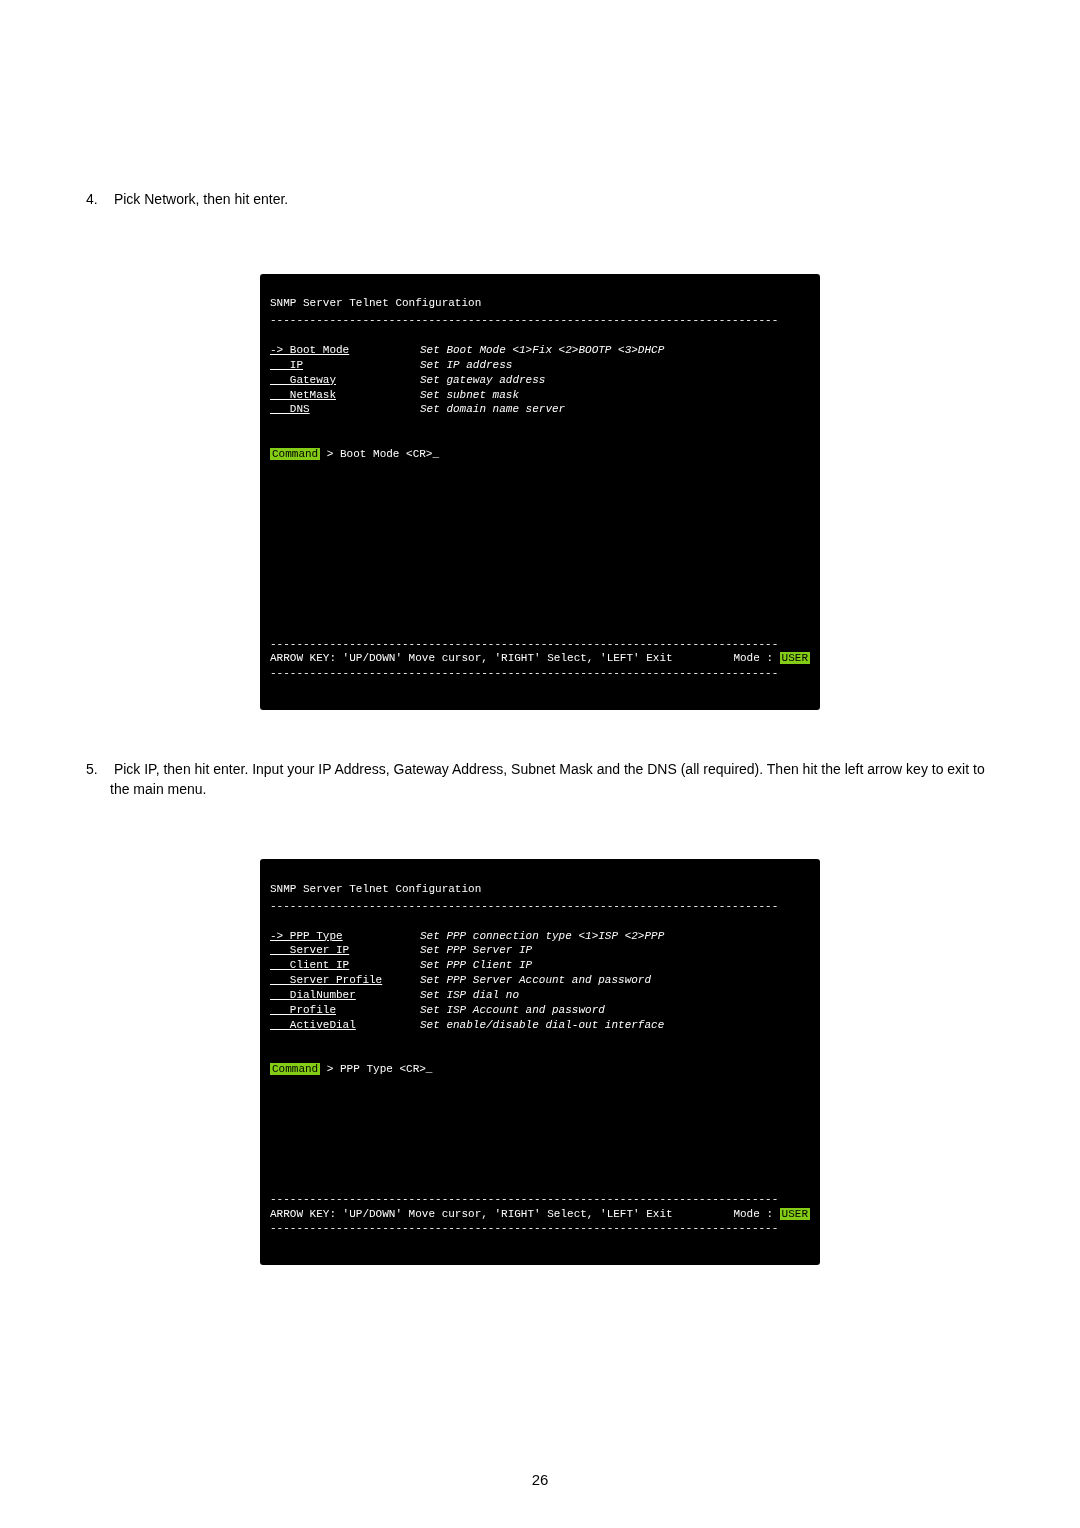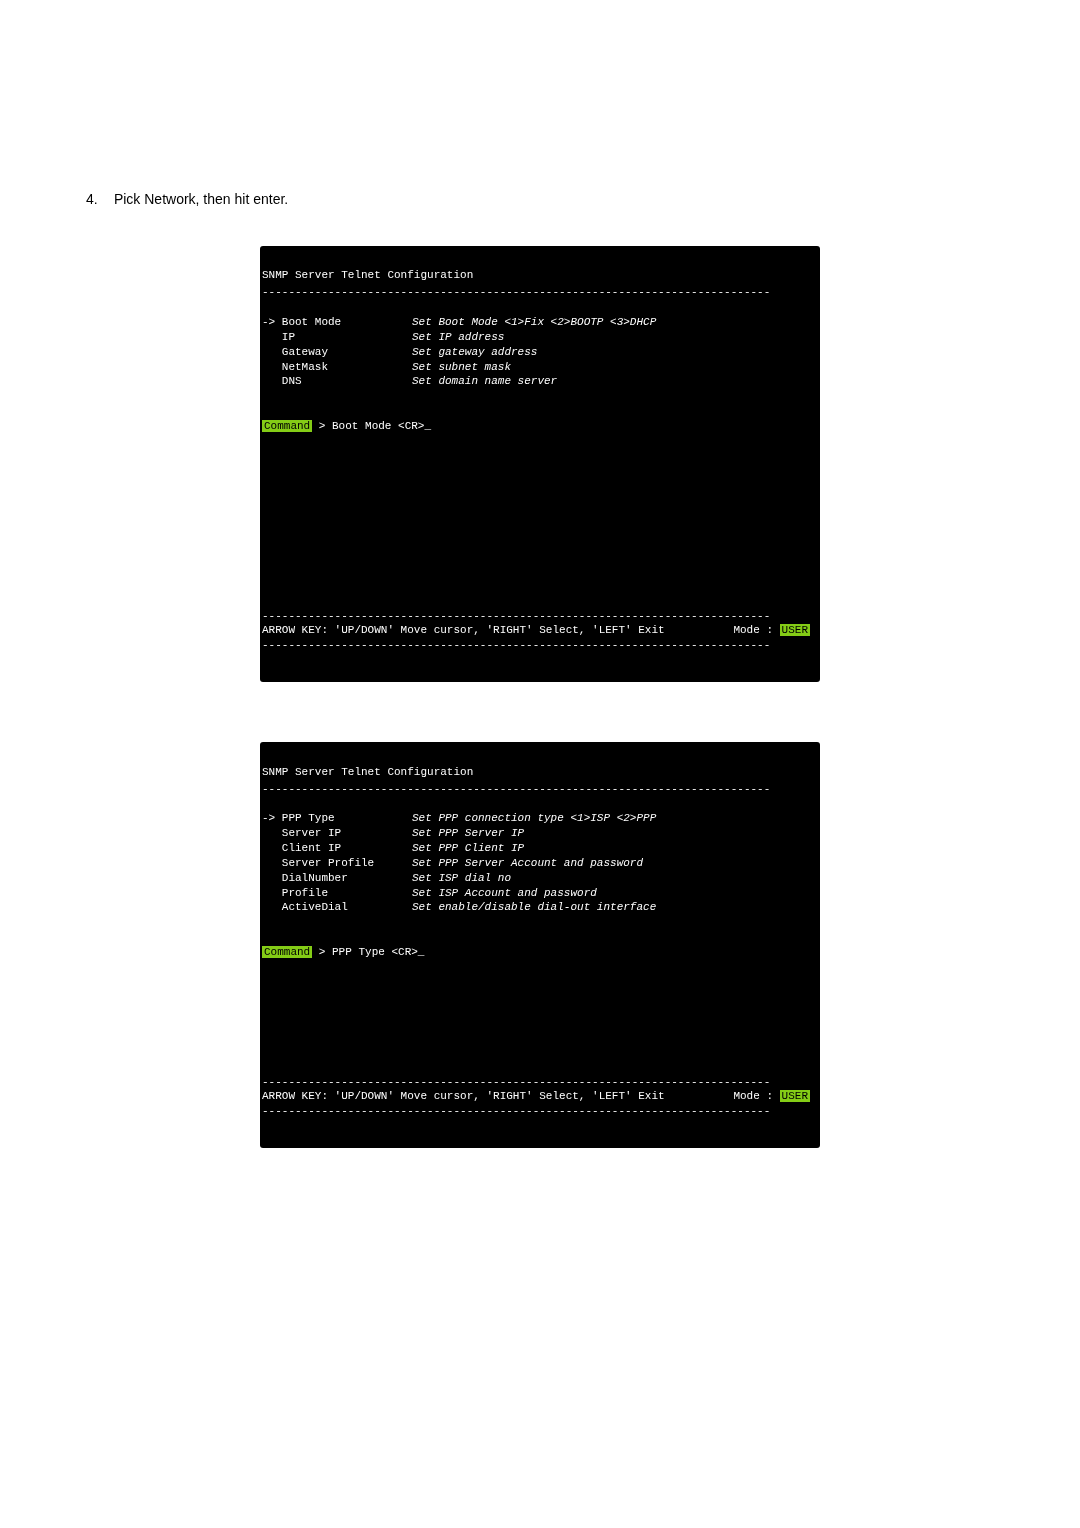--- a/index.html
+++ b/index.html
@@ -22,47 +22,48 @@
     padding-left: 30px;
     line-height: 1.4;
   }
   .step .num {
     display: inline-block;
     width: 24px;
     margin-left: -24px;
   }
   .terminal {
     width: 560px;
-    margin: 36px auto 50px auto;
+    margin: 64px auto 50px auto;
     background: #000000;
     color: #ffffff;
     font-family: "Courier New", monospace;
     font-size: 11px;
     line-height: 1.35;
-    padding: 8px 10px 14px 2px;
+    padding: 8px 10px 14px 10px;
     box-sizing: border-box;
     white-space: pre;
     border-radius: 3px;
   }
   .terminal .title {
     display: block;
     margin-bottom: 2px;
   }
   .dashline {
     display: block;
     letter-spacing: 0;
     overflow: hidden;
     max-width: 100%;
   }
   .menu-row {
     display: flex;
   }
   .menu-label {
     width: 150px;
     flex: 0 0 150px;
+    text-decoration: underline;
   }
   .menu-desc {
     flex: 1;
     font-style: italic;
   }
   .inv {
     background: #84cc16;
     color: #000000;
     padding: 0 2px;
   }
@@ -100,23 +101,28 @@
 
   <div class="terminal">
 <span class="title">SNMP Server Telnet Configuration</span><span class="dashline">-----------------------------------------------------------------------------</span>
 <div class="menu-row"><span class="menu-label">-&gt; Boot Mode</span><span class="menu-desc">Set Boot Mode &lt;1&gt;Fix &lt;2&gt;BOOTP &lt;3&gt;DHCP</span></div><div class="menu-row"><span class="menu-label">   IP</span><span class="menu-desc">Set IP address</span></div><div class="menu-row"><span class="menu-label">   Gateway</span><span class="menu-desc">Set gateway address</span></div><div class="menu-row"><span class="menu-label">   NetMask</span><span class="menu-desc">Set subnet mask</span></div><div class="menu-row"><span class="menu-label">   DNS</span><span class="menu-desc">Set domain name server</span></div>
 
 <span><span class="inv">Command</span><span> &gt; Boot Mode &lt;CR&gt;_</span></span>
 <div class="spacer"></div>
 <span class="dashline">-----------------------------------------------------------------------------</span><div class="status-row"><span class="status-left">ARROW KEY: 'UP/DOWN' Move cursor, 'RIGHT' Select, 'LEFT' Exit</span><span class="status-right"><span>Mode : </span><span class="inv">USER</span></span></div><span class="dashline">-----------------------------------------------------------------------------</span>
 </div>
 
+  <div class="step">
+    <span class="num">5.</span>
+    <span>Pick IP, then hit enter.  Input your IP Address, Gateway Address, Subnet Mask and the DNS (all required).  Then hit the left arrow key to exit to the main menu.</span>
+  </div>
 
   <div class="terminal" style="margin-top:60px;">
 <span class="title">SNMP Server Telnet Configuration</span><span class="dashline">-----------------------------------------------------------------------------</span>
 <div class="menu-row"><span class="menu-label">-&gt; PPP Type</span><span class="menu-desc">Set PPP connection type &lt;1&gt;ISP &lt;2&gt;PPP</span></div><div class="menu-row"><span class="menu-label">   Server IP</span><span class="menu-desc">Set PPP Server IP</span></div><div class="menu-row"><span class="menu-label">   Client IP</span><span class="menu-desc">Set PPP Client IP</span></div><div class="menu-row"><span class="menu-label">   Server Profile</span><span class="menu-desc">Set PPP Server Account and password</span></div><div class="menu-row"><span class="menu-label">   DialNumber</span><span class="menu-desc">Set ISP dial no</span></div><div class="menu-row"><span class="menu-label">   Profile</span><span class="menu-desc">Set ISP Account and password</span></div><div class="menu-row"><span class="menu-label">   ActiveDial</span><span class="menu-desc">Set enable/disable dial-out interface</span></div>
 
 <span><span class="inv">Command</span><span> &gt; PPP Type &lt;CR&gt;_</span></span>
 <div class="spacer" style="height:100px;"></div>
 <span class="dashline">-----------------------------------------------------------------------------</span><div class="status-row"><span class="status-left">ARROW KEY: 'UP/DOWN' Move cursor, 'RIGHT' Select, 'LEFT' Exit</span><span class="status-right"><span>Mode : </span><span class="inv">USER</span></span></div><span class="dashline">-----------------------------------------------------------------------------</span>
 </div>
 
+  <div class="page-number">26</div>
 </div>
 
 </body></html>

